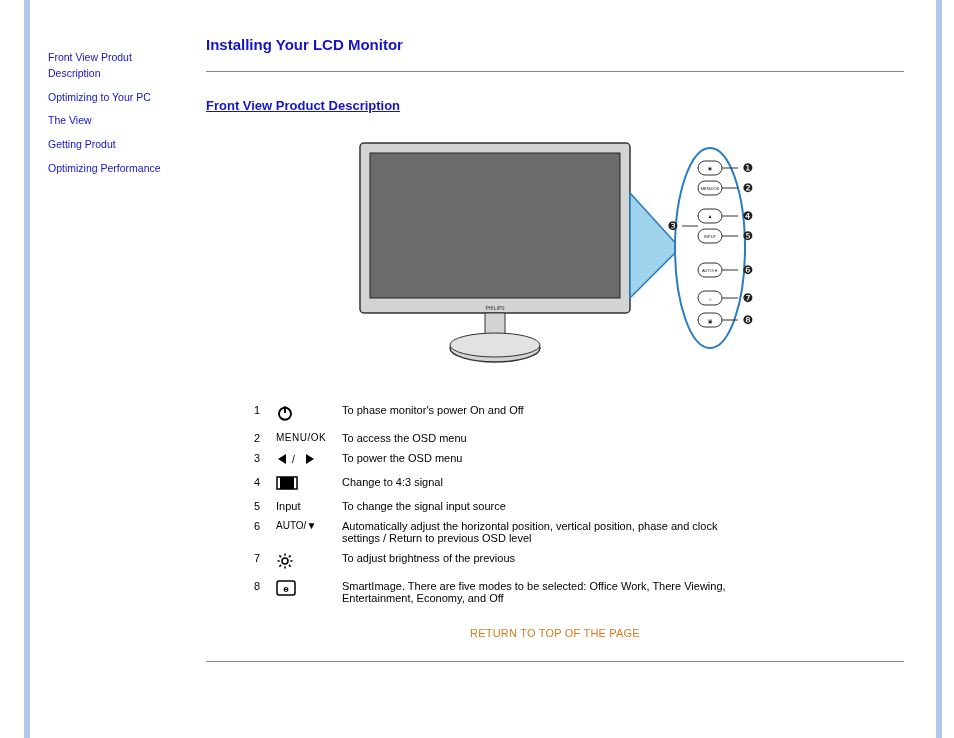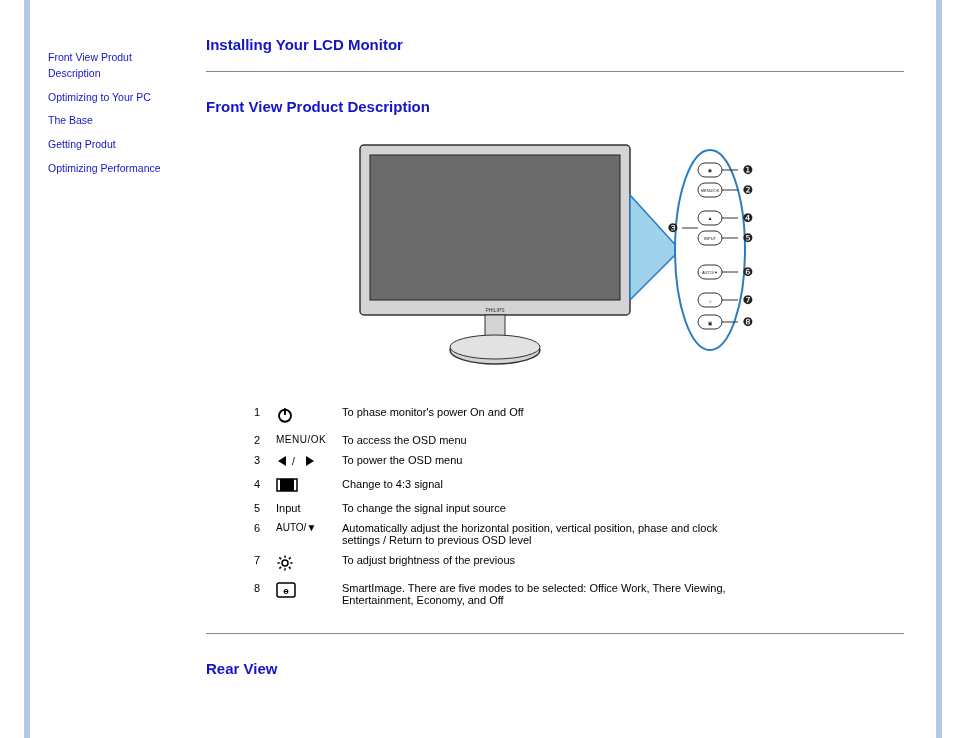--- a/index.html
+++ b/index.html
@@ -40,23 +40,24 @@
   h1.title {
     color: #1414c8;
     font-size: 15px;
     font-weight: bold;
     margin-bottom: 18px;
   }
   hr { border: none; border-top: 1px solid #888; margin: 0 0 26px 0; }
   hr.lower { margin: 22px 0 26px 0; }
   .section-h {
     color: #1414c8;
-    font-size: 15px;
+    font-size: 13px;
     font-weight: bold;
     margin-bottom: 20px;
+    text-decoration: underline;
   }
   .diagram-wrap {
     text-align: center;
     margin-bottom: 24px;
   }
   svg.diagram { display: inline-block; }
   .legend {
     margin-left: 40px;
   }
   .legend tr td {
@@ -82,21 +83,21 @@
   }
 </style>
 </head>
 <body>
 
 <div class="page">
 
   <nav class="sidebar">
     <a href="#">Front View Produt Description</a>
     <a href="#">Optimizing to Your PC</a>
-    <a href="#">The Base</a>
+    <a href="#">The View</a>
     <a href="#">Getting Produt</a>
     <a href="#">Optimizing Performance</a>
   </nav>
 
   <main class="main">
     <h1 class="title">Installing Your LCD Monitor</h1>
     <hr>
 
     <div class="section-h">Front View Product Description</div>
 
@@ -241,19 +242,19 @@
           <svg width="20" height="16" viewBox="0 0 20 16">
                 <rect x="1" y="1" width="18" height="14" rx="2" fill="none" stroke="#000" stroke-width="1.5"></rect>
                 <text x="10" y="12" font-size="9" text-anchor="middle" font-weight="bold">ɵ</text>
               </svg>
         </td>
         <td class="desc">SmartImage. There are five modes to be selected: Office Work, There Viewing, Entertainment, Economy, and Off</td>
       </tr>
     </tbody>
       </table>
 
+    <a href="#" class="return-link">RETURN TO TOP OF THE PAGE</a>
 
     <hr class="lower">
 
-    <div class="section-h">Rear View</div>
   </main>
 
 </div>
 
 </body></html>

